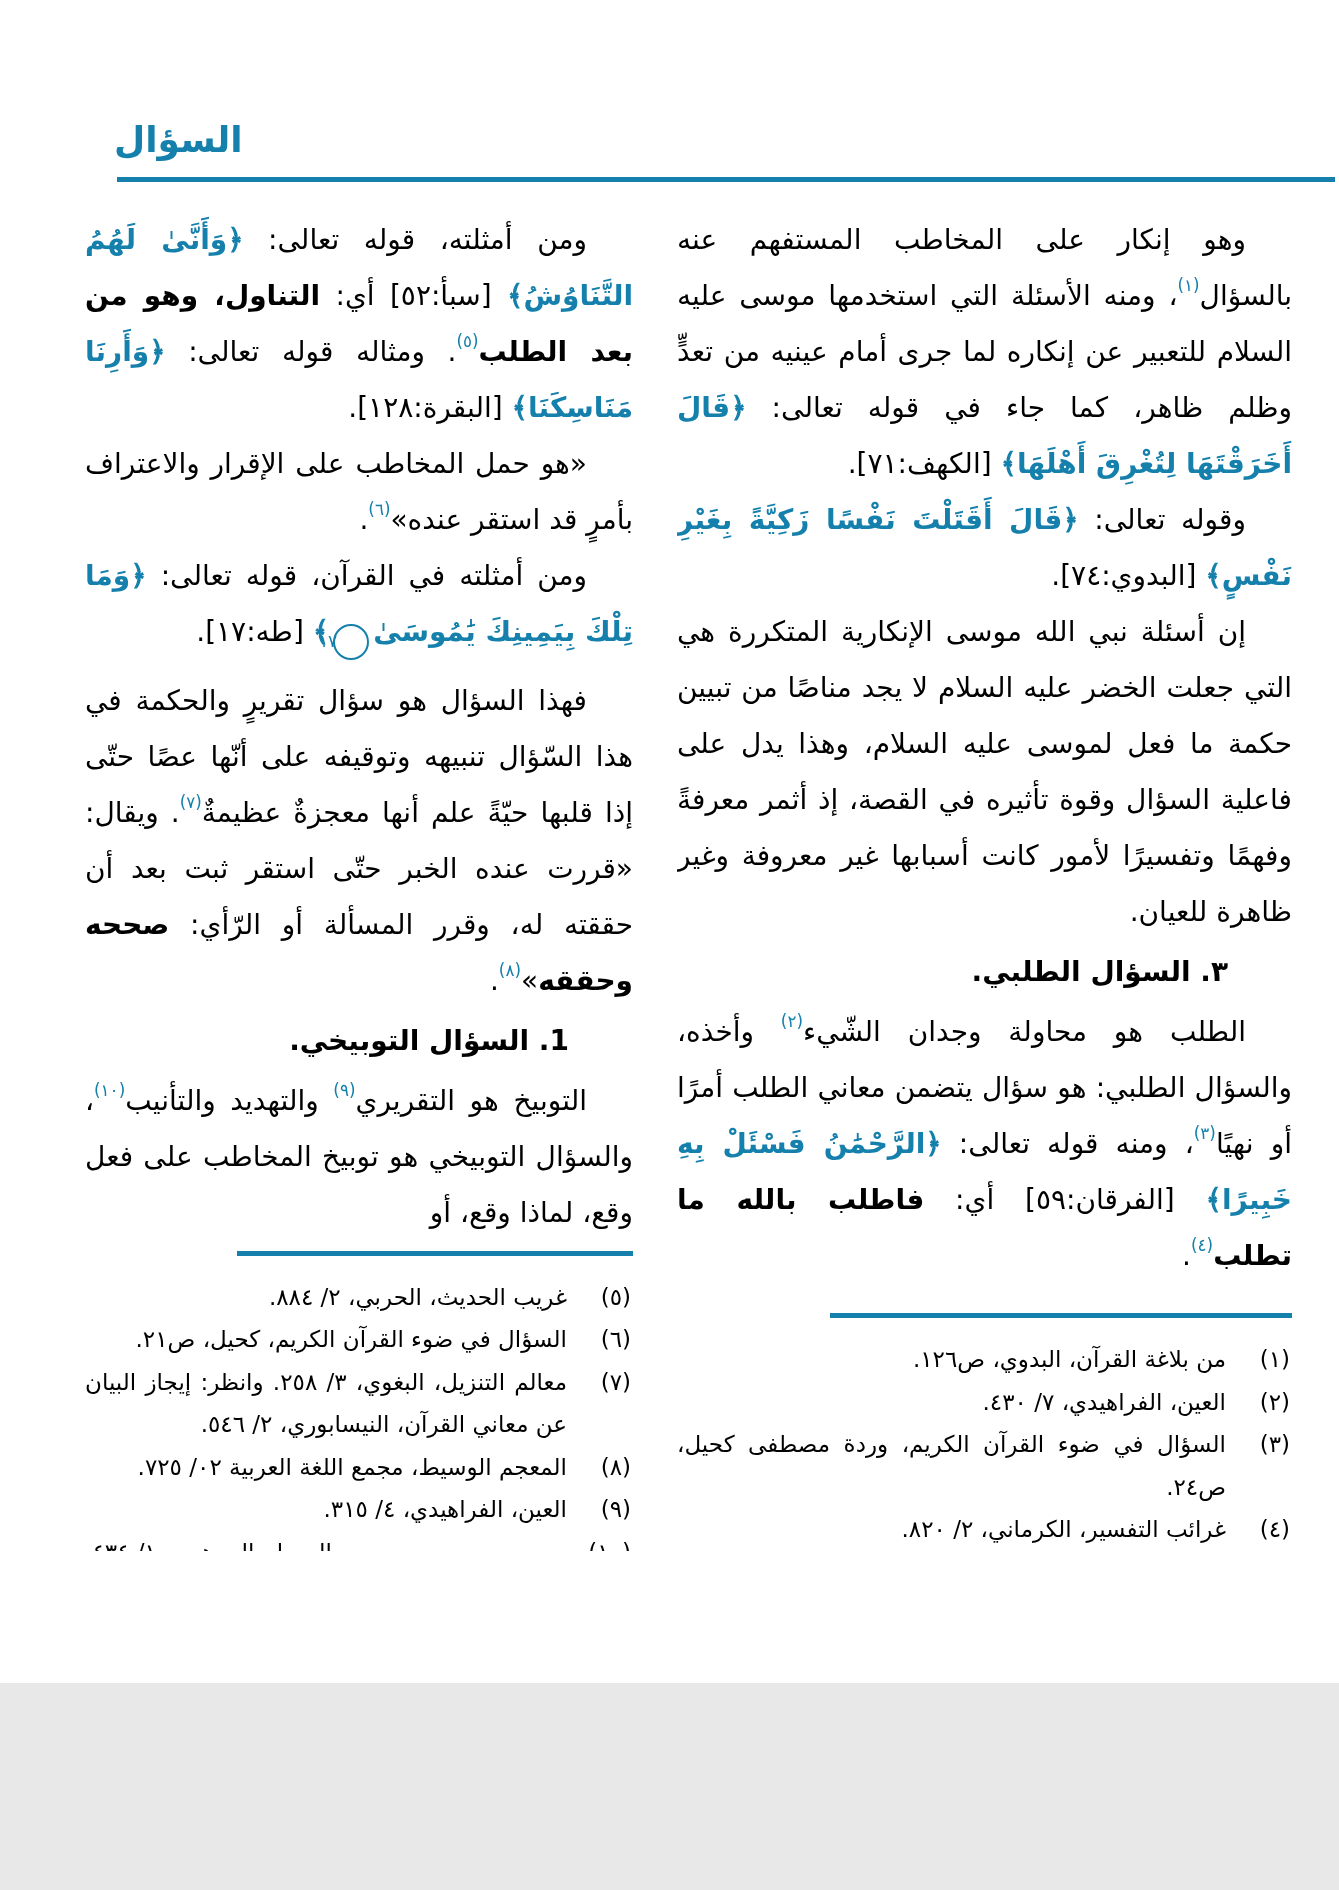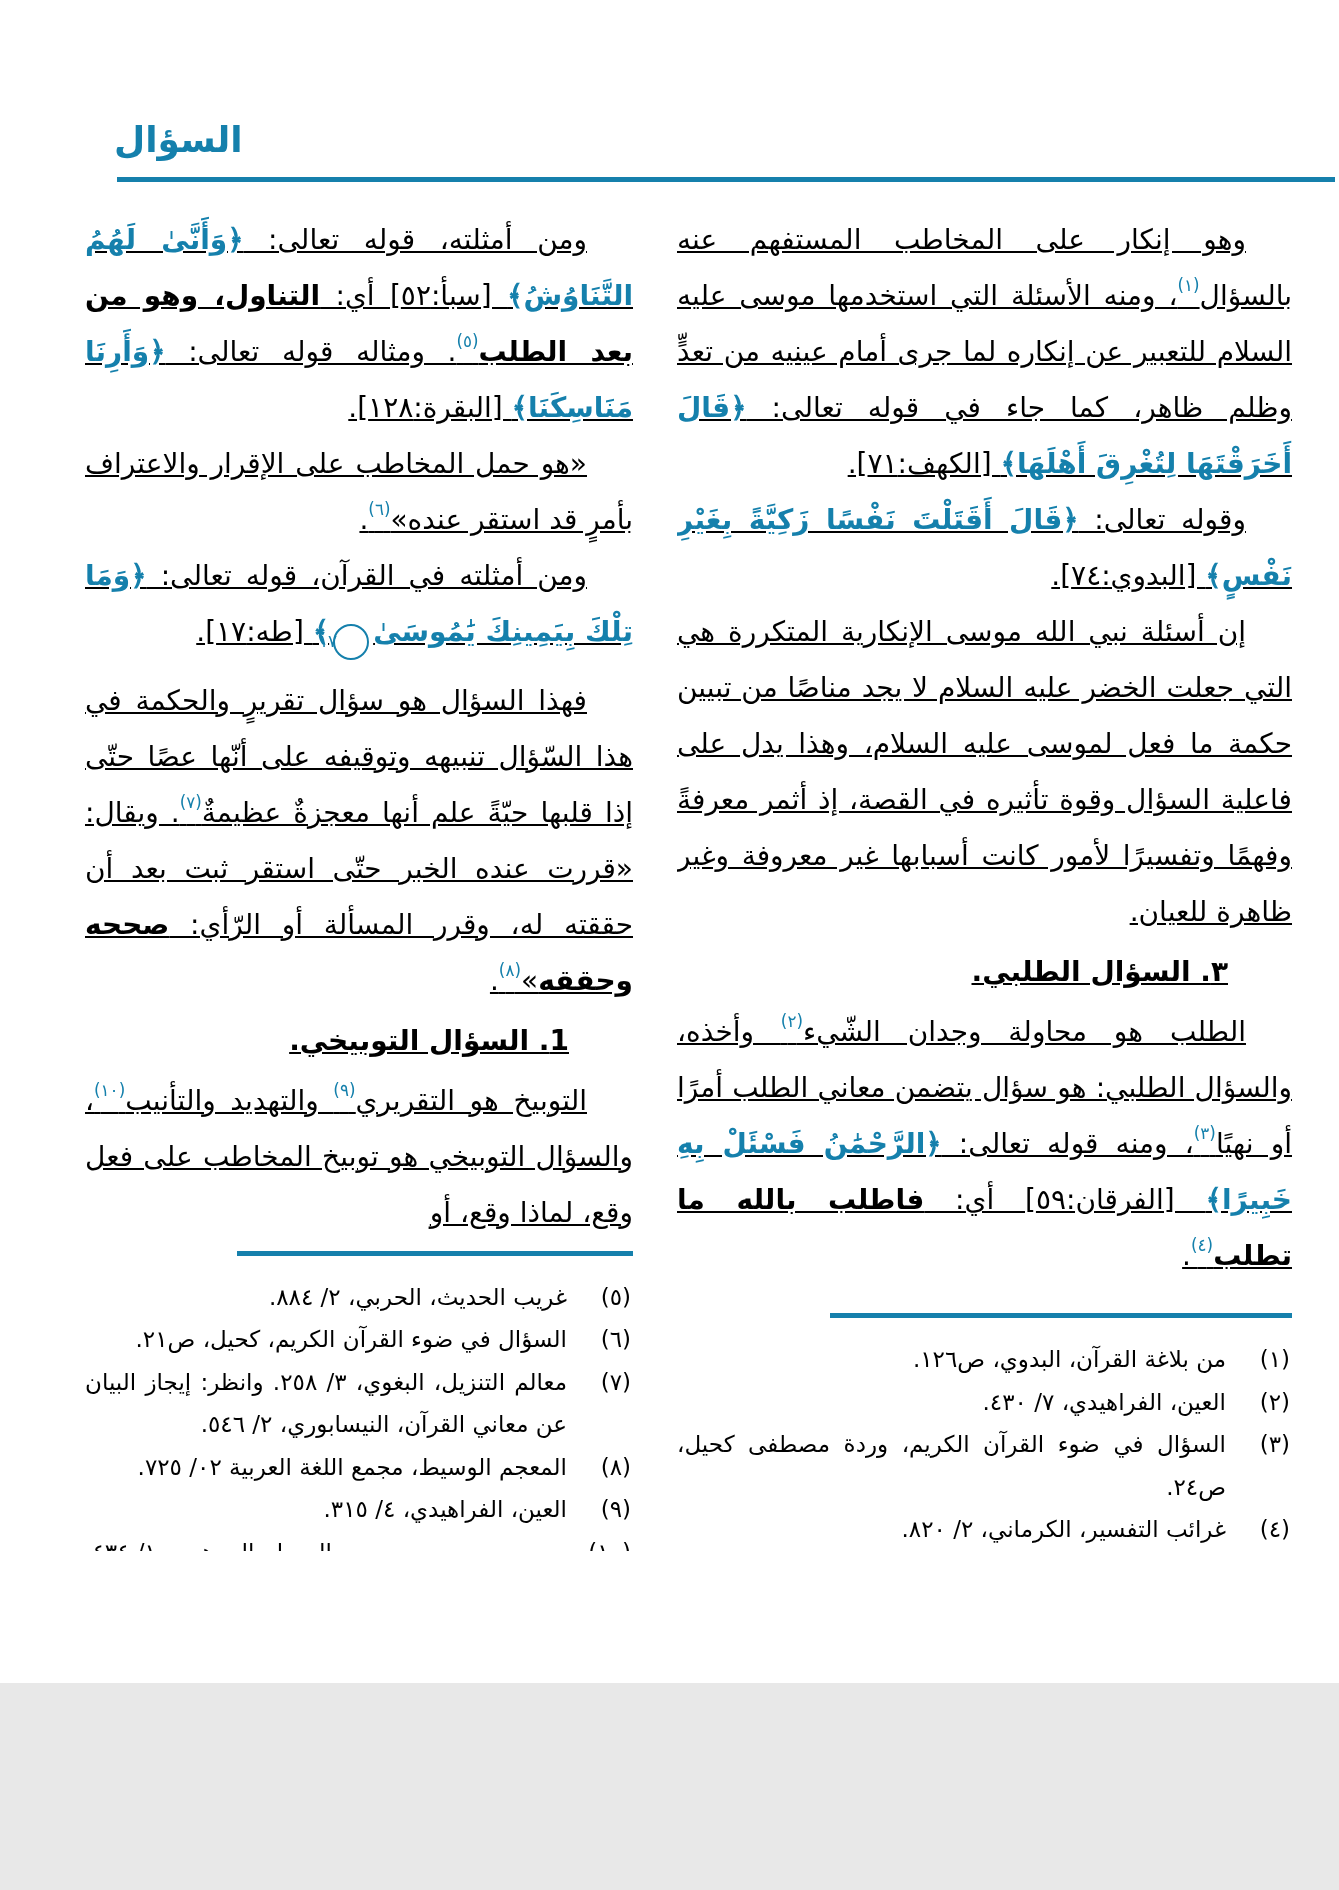--- a/index.html
+++ b/index.html
@@ -39,21 +39,20 @@
   .col{
     display:flex;flex-direction:column;
     overflow:hidden;
   }
   .col-right{flex:0 0 615px;}
   .col-left{flex:1 1 auto;}
   .col-body{
     font-size:28px;
     line-height:2.0;
     font-weight:500;
-    text-decoration:underline;
   }
   .block{text-align:justify;}
   .block.para{text-indent:46px;}
   .block.heading{text-indent:64px;font-weight:800;margin:4px 0;}
   .seg-bold{font-weight:800;}
   .seg-quran{color:var(--accent);font-weight:700;}
   .seg-note{
     color:var(--accent);
     font-size:0.60em;
     vertical-align:14px;

